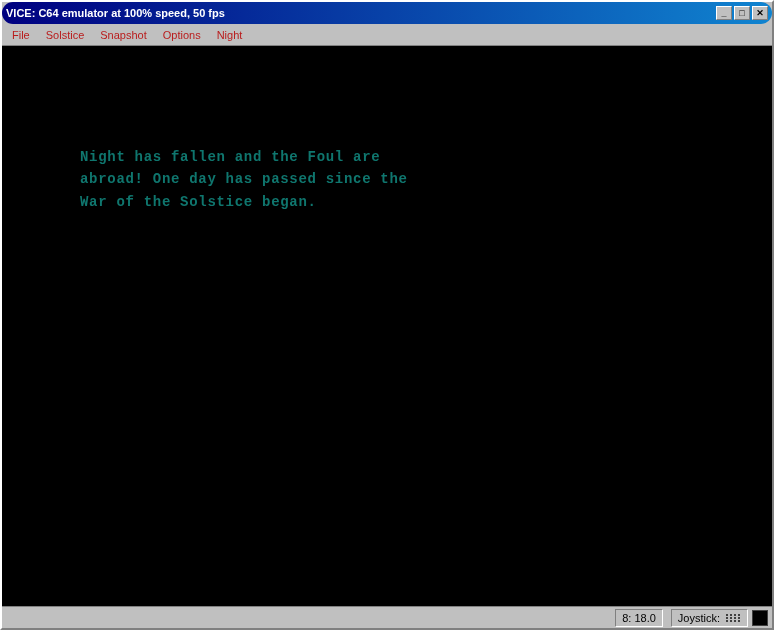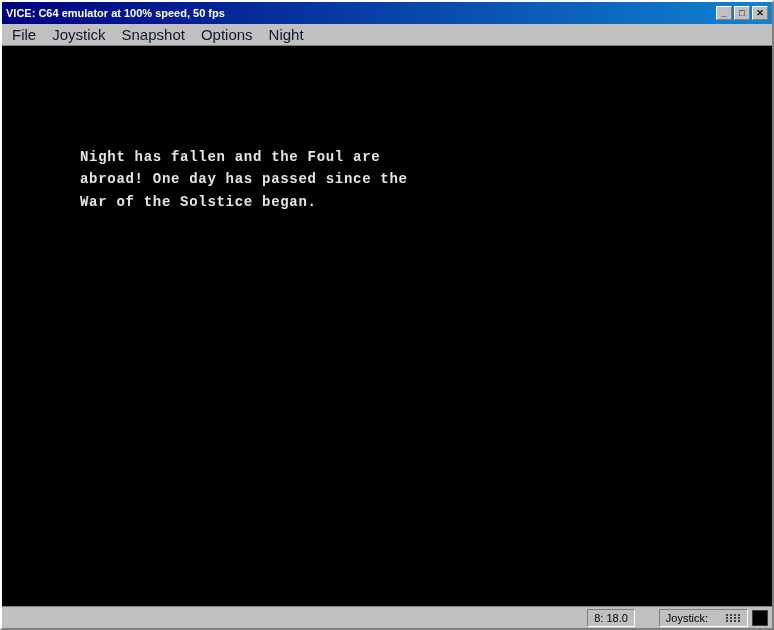--- a/index.html
+++ b/index.html
@@ -23,20 +23,21 @@
     }
 
     .title-bar {
       height: 22px;
       background: linear-gradient(to right, #000080, #1084d0);
       display: flex;
       align-items: center;
       justify-content: space-between;
       padding: 0 4px;
       flex-shrink: 0;
+      border-radius: 11px;
     }
 
     .title-bar-text {
       color: white;
       font-size: 11px;
       font-weight: bold;
       white-space: nowrap;
     }
 
     .title-bar-buttons {
@@ -67,38 +68,38 @@
       background: #c0c0c0;
       display: flex;
       align-items: center;
       padding: 0 2px;
       flex-shrink: 0;
       border-bottom: 1px solid #808080;
     }
 
     .menu-item {
       padding: 2px 8px;
-      font-size: 15px;
+      font-size: 11px;
       cursor: pointer;
-      color: #0f172a;
+      color: #b91c1c;
       white-space: nowrap;
     }
 
     .emulator-screen {
       flex: 1;
       background: #000000;
       position: relative;
       overflow: hidden;
     }
 
     .c64-text {
       position: absolute;
       top: 100px;
       left: 78px;
-      color: #e5e5e5;
+      color: #0f766e;
       font-family: 'Courier New', Courier, monospace;
       font-size: 14px;
       font-weight: bold;
       line-height: 1.6;
       letter-spacing: 0.05em;
       white-space: pre;
     }
 
     .status-bar {
       height: 22px;
@@ -107,21 +108,21 @@
       align-items: center;
       justify-content: flex-end;
       padding: 0 4px;
       flex-shrink: 0;
       border-top: 1px solid #808080;
     }
 
     .status-section {
       display: flex;
       align-items: center;
-      gap: 16px;
+      gap: 4px;
       border: 1px solid;
       border-top-color: #808080;
       border-left-color: #808080;
       border-right-color: #ffffff;
       border-bottom-color: #ffffff;
       padding: 1px 6px;
       font-size: 11px;
       height: 18px;
     }
 
@@ -132,21 +133,21 @@
       margin-left: 2px;
     }
 
     .dot {
       width: 2px;
       height: 2px;
       background: #404040;
     }
 
     .status-num {
-      margin-right: 24px;
+      margin-right: 8px;
       font-size: 11px;
       border: 1px solid;
       border-top-color: #808080;
       border-left-color: #808080;
       border-right-color: #ffffff;
       border-bottom-color: #ffffff;
       padding: 8px 6px;
       height: 18px;
       display: flex;
       align-items: center;
@@ -169,21 +170,21 @@
     <span class="title-bar-text">VICE: C64 emulator at 100% speed, 50 fps</span>
     <div class="title-bar-buttons">
       <div class="title-btn">_</div>
       <div class="title-btn">□</div>
       <div class="title-btn">✕</div>
     </div>
   </div>
 
   <div class="menu-bar">
     <div class="menu-item">File</div>
-    <div class="menu-item">Joystick</div>
+    <div class="menu-item">Solstice</div>
     <div class="menu-item">Snapshot</div>
     <div class="menu-item">Options</div>
     <div class="menu-item">Night</div>
   </div>
 
   <div class="emulator-screen">
     <div class="c64-text"><span>Night has fallen and the Foul are</span>
 <span>abroad! One day has passed since the</span>
 <span>War of the Solstice began.</span></div>
   </div>

